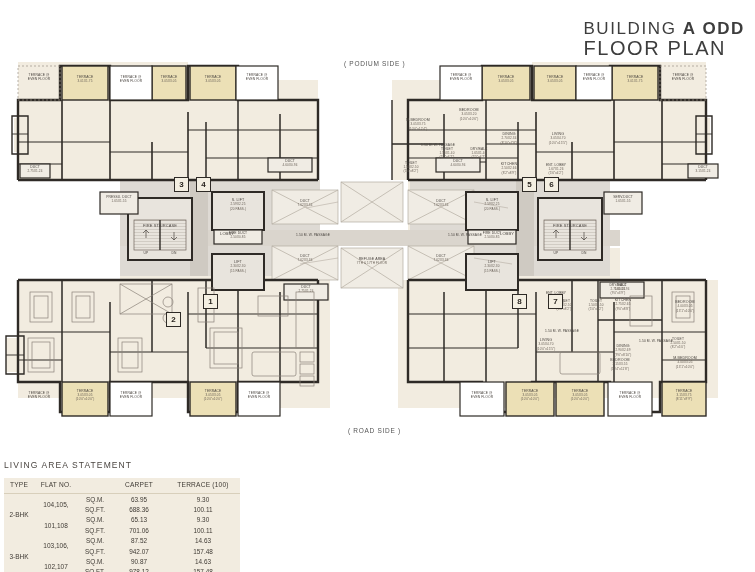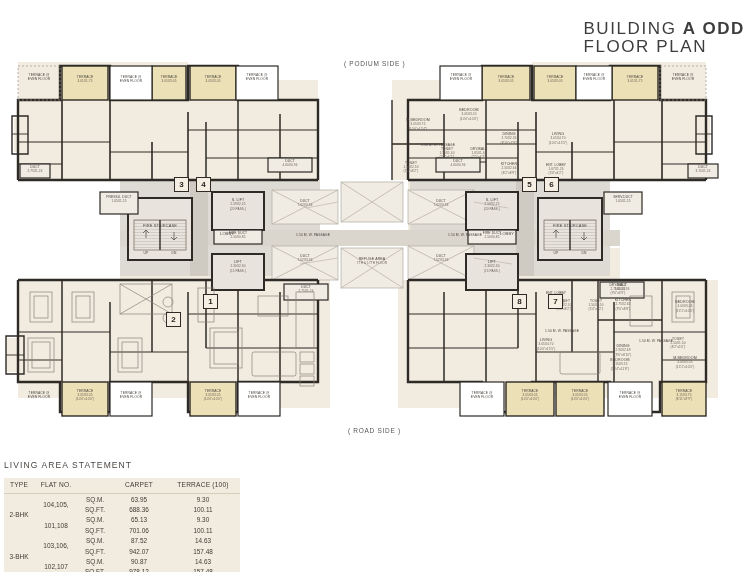--- a/index.html
+++ b/index.html
@@ -4,21 +4,21 @@
 <title>Building A Odd Floor Plan</title>
 <style>
   html,body{margin:0;padding:0;background:#ffffff;}
   body{width:755px;height:572px;position:relative;overflow:hidden;
        font-family:"Liberation Sans","DejaVu Sans",sans-serif;color:#3a3a3a;}
 
   
   #title-block{position:absolute;right:10px;top:2px;text-align:left;line-height:1.05;margin-top:18px;}
   #title-line1{font-size:17px;letter-spacing:1.6px;color:#3d3d3d;}
   #title-line1 b{font-weight:bold;}
-  #title-line2{font-size:17px;letter-spacing:1.6px;color:#3d3d3d;}
+  #title-line2{font-size:20px;letter-spacing:1.6px;color:#3d3d3d;}
 
   
   #plan{position:absolute;left:0;top:52px;width:755px;height:400px;}
   #plan svg{position:absolute;left:0;top:0;}
 
   
   .lbl{position:absolute;text-align:center;color:#4a4540;line-height:1.18;
        letter-spacing:.1px;white-space:nowrap;}
   .l3{font-size:3.3px;}
   .l35{font-size:3.6px;}

